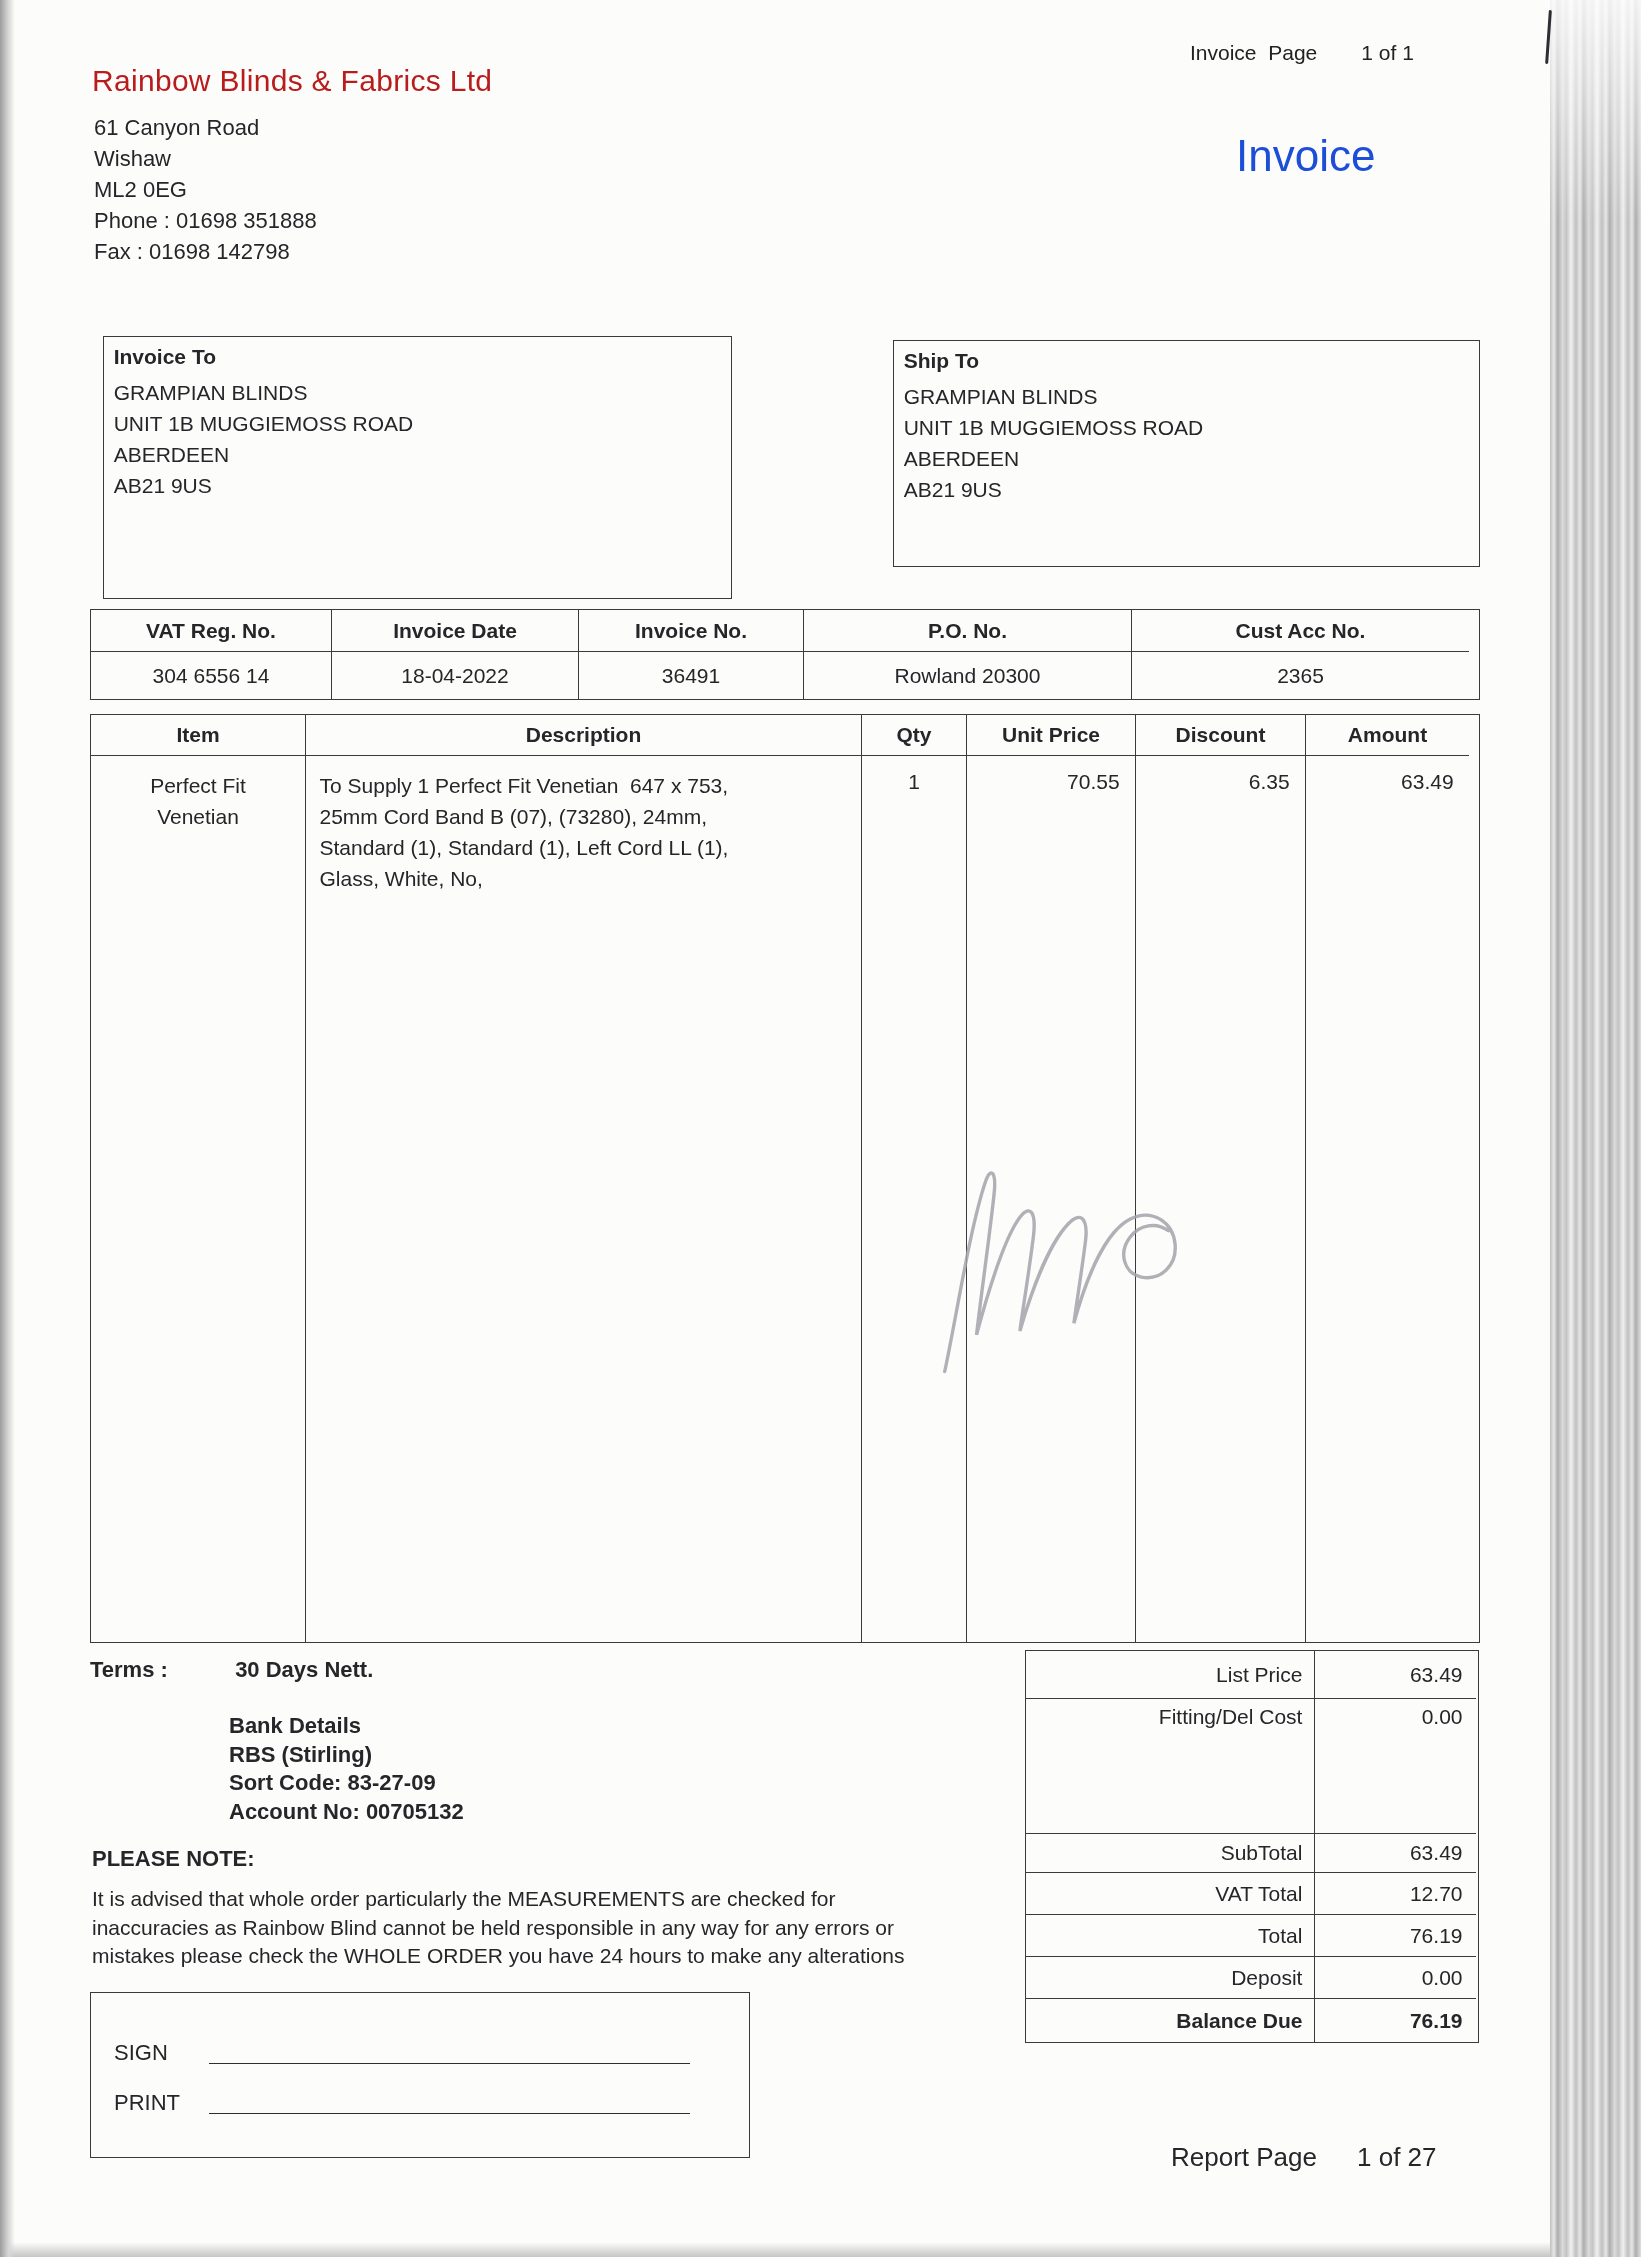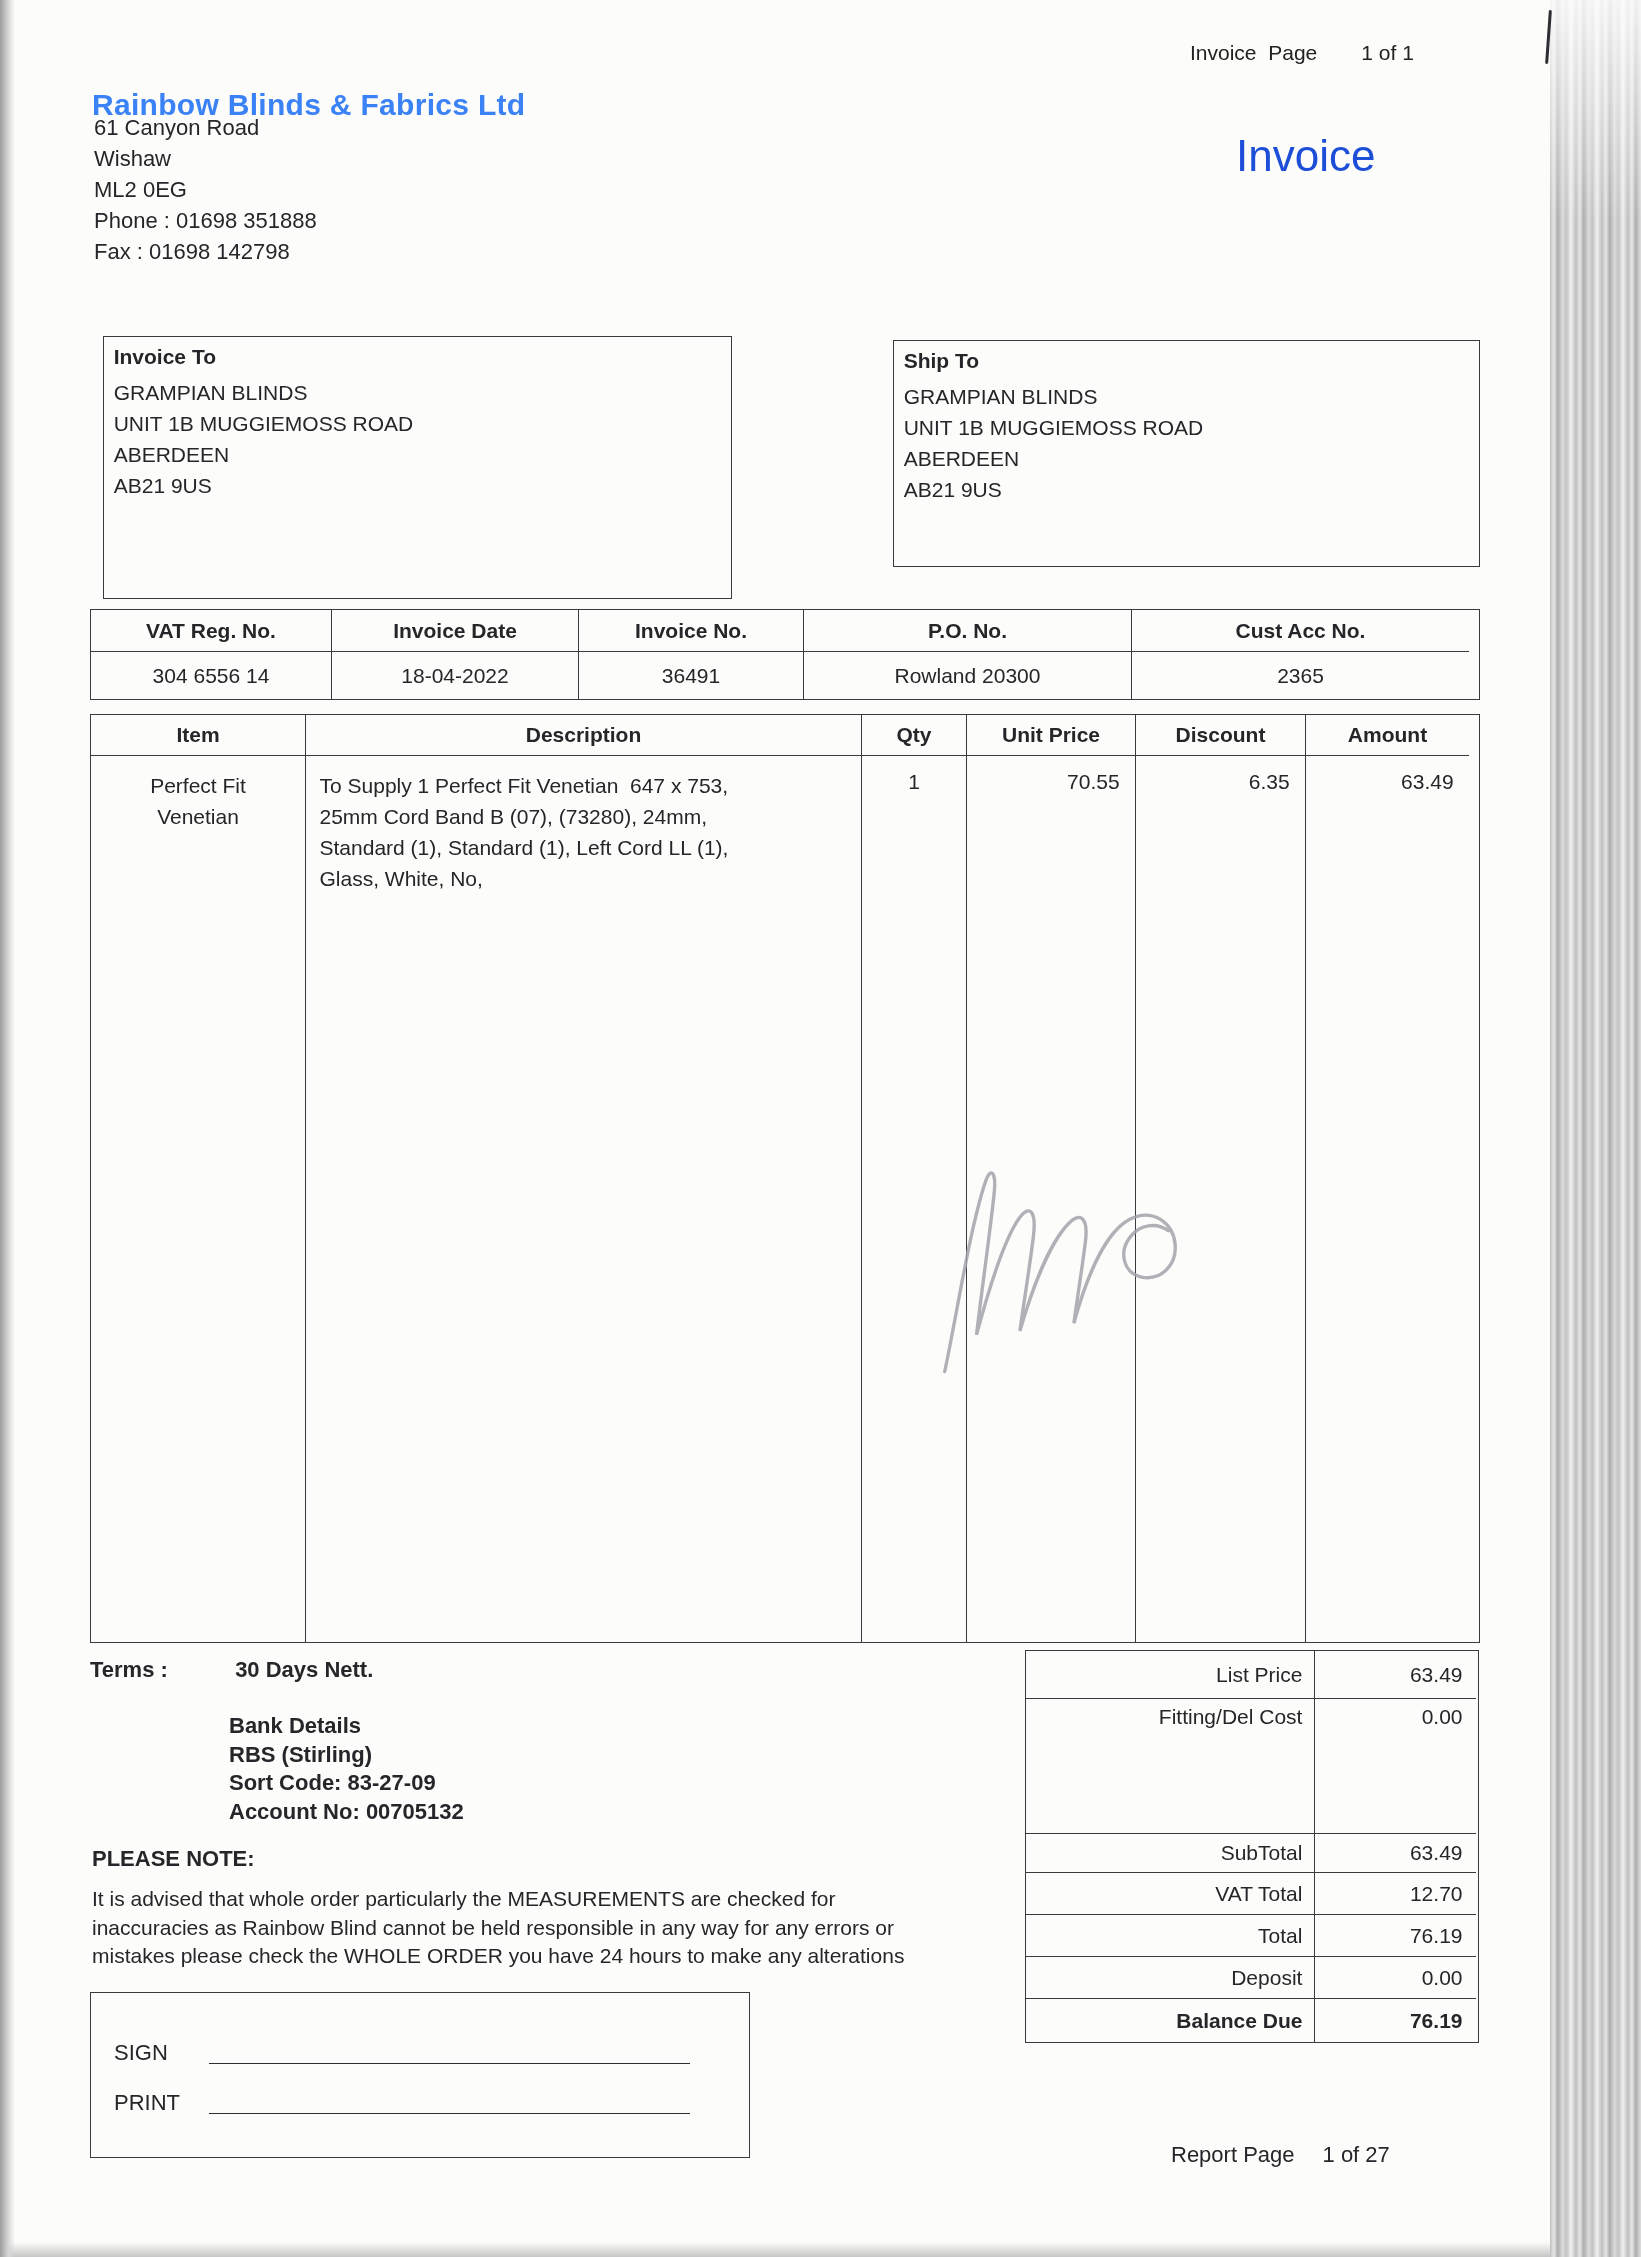--- a/index.html
+++ b/index.html
@@ -35,21 +35,21 @@
 
   .pre { white-space:pre; }
 
   
   .invoice-page {
     position:absolute; left:1190px; top:41px;
     display:flex; gap:44px; font-size:21px; color:#222;
   }
   .company-name {
     position:absolute; left:92px; top:64px;
-    font-size:30px; font-weight:bold; color:#3b82f6; letter-spacing:0.3px;margin-top:24px;
+    font-size:30px; font-weight:normal; color:#b91c1c; letter-spacing:0.3px;
   }
   .company-address { position:absolute; left:94px; top:112px; font-size:22px; line-height:31px; }
   .doc-title {
     position:absolute; left:1236px; top:131px;
     font-size:44px; font-weight:normal; color:#1d4ed8;
   }
 
   
   .addr-box { position:absolute; border:1.9px solid #3a3a3e; padding:7.7px 9.7px; }
   .invoice-to { left:103px; top:336px; width:629px; height:263px; }
@@ -122,21 +122,21 @@
     border-bottom:1.9px solid #3a3a3e;
   }
   .t-label { padding-right:11.6px; }
   .t-value { padding-right:13.5px; border-left:1.9px solid #3a3a3e; }
   .tall { align-items:flex-start; padding-top:5.8px; }
   .last { border-bottom:none; font-weight:bold; }
 
   
   .report-page {
     position:absolute; left:1171px; top:2142px;
-    display:flex; gap:28px; font-size:22px;
+    display:flex; gap:40px; font-size:26px;
   }
 </style>
 </head>
 <body>
 
 <div class="page">
 
   <div class="scan-edge-left"></div>
   <div class="scan-edge-right"></div>
   <div class="scan-edge-bottom"></div>

